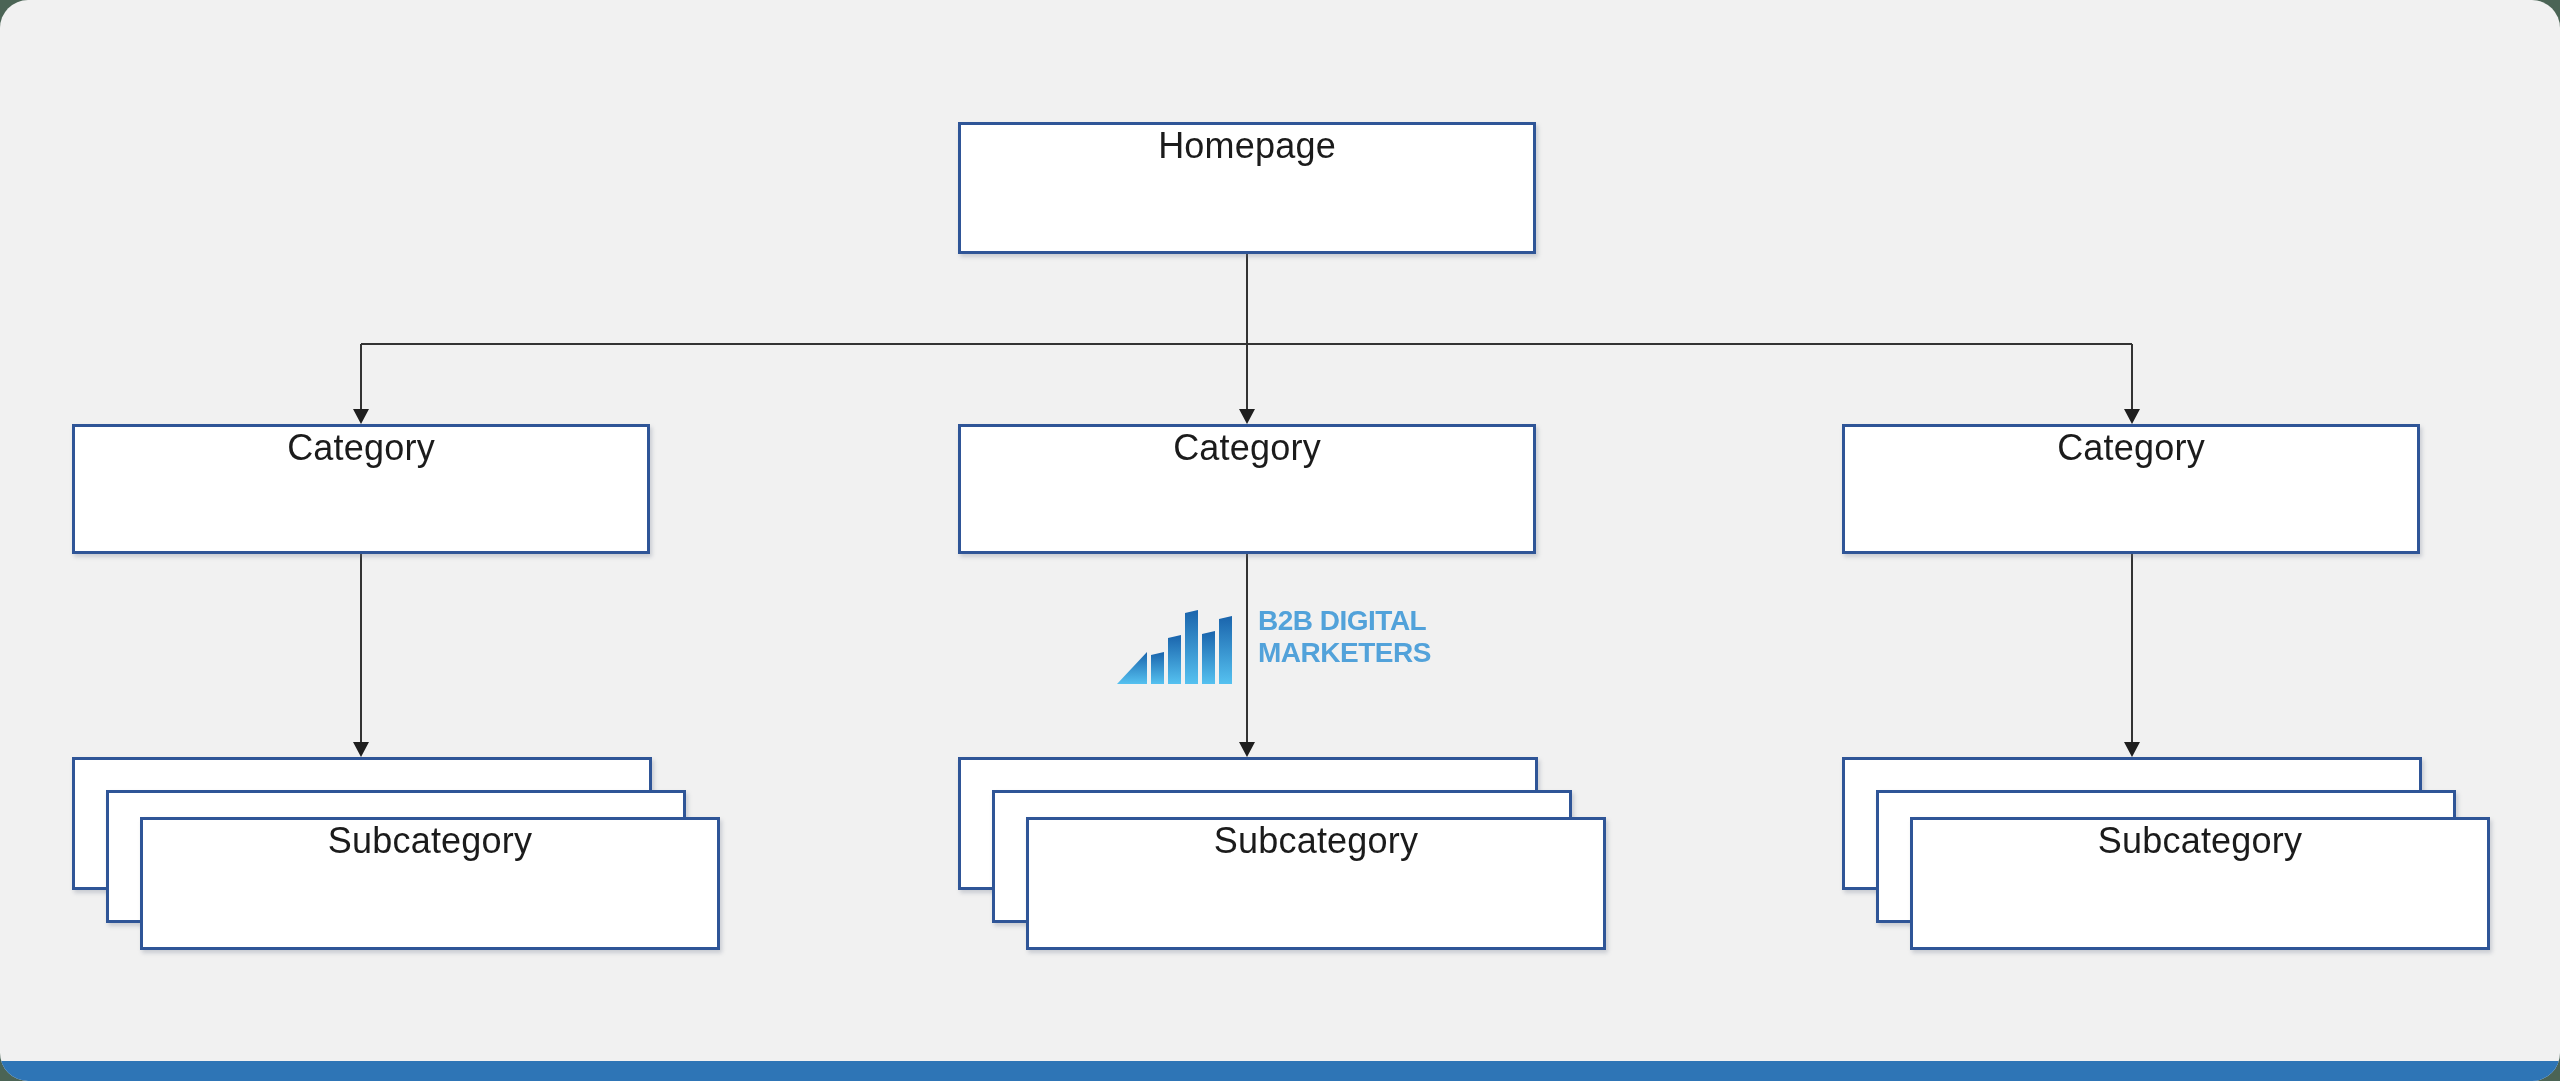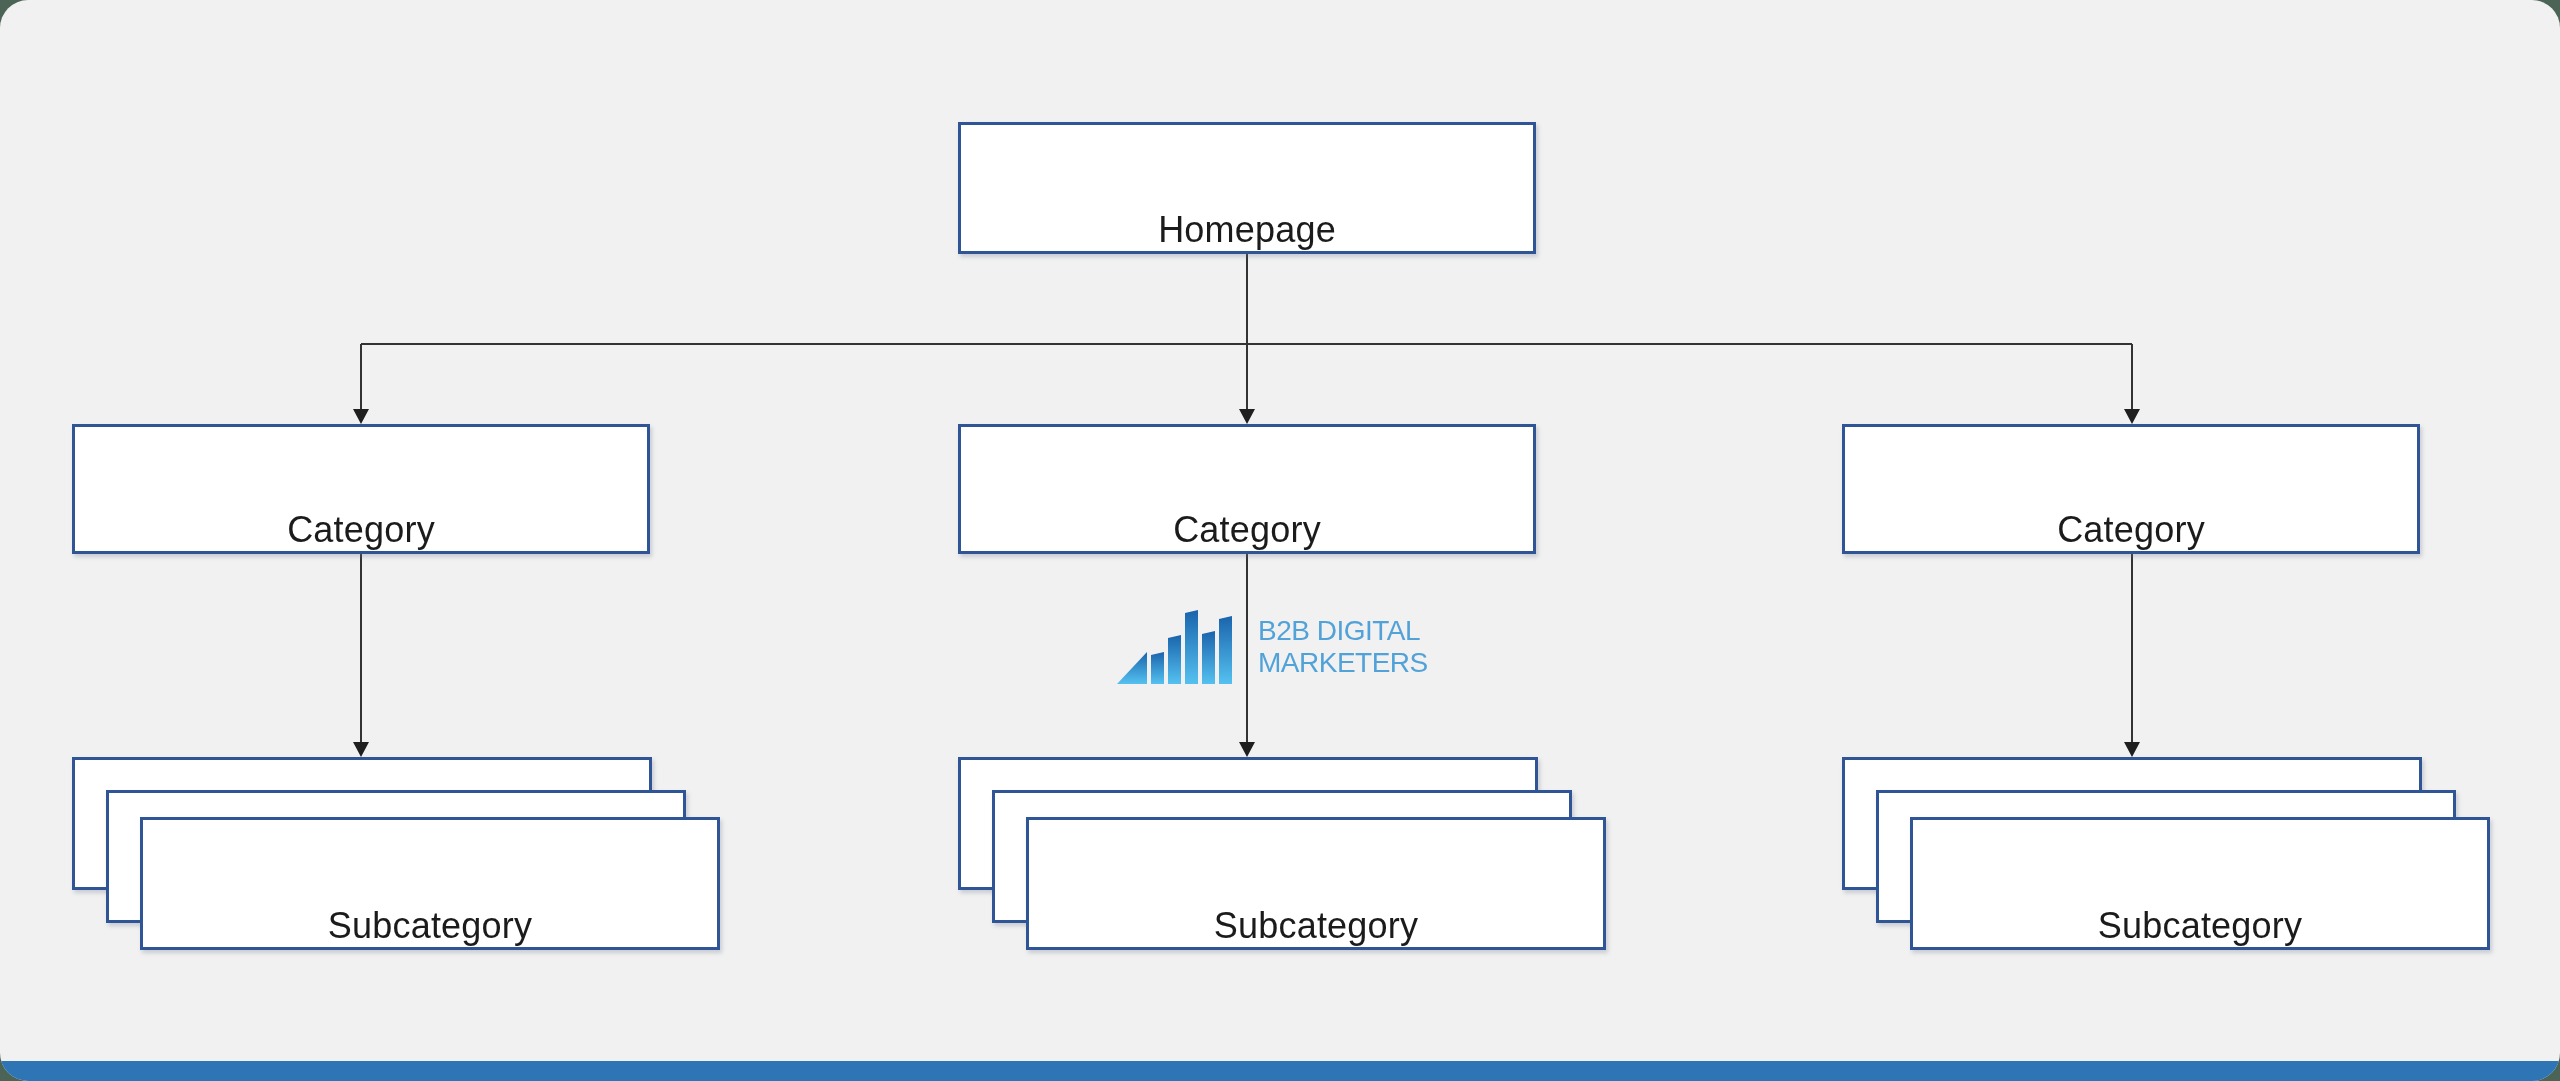--- a/index.html
+++ b/index.html
@@ -26,21 +26,21 @@
     background:var(--canvas-background);
     border-radius:28px;
     overflow:hidden;
   }
   .connector-layer{position:absolute;left:0;top:0;width:2560px;height:1081px;}
   .node{
     position:absolute;
     background:var(--box-fill);
     border:3px solid var(--box-border);
     box-sizing:border-box;
-    display:flex;align-items:flex-end;justify-content:center;
+    display:flex;align-items:flex-start;justify-content:center;
     box-shadow:2px 3px 4px rgba(110,120,140,0.30);
   }
   .node-label{
     font-size:36px;color:#1b1b1b;letter-spacing:0.2px;
     white-space:nowrap;
   }
   .homepage-node{left:958px;top:122px;width:578px;height:132px;}
   .category-node{top:424px;width:578px;height:130px;}
   .cat-0{left:72px;} .cat-1{left:958px;} .cat-2{left:1842px;}
   .stack-box{width:580px;height:133px;}
@@ -48,22 +48,22 @@
   .stack-0{left:72px;top:757px;} .stack-1{left:958px;top:757px;} .stack-2{left:1842px;top:757px;}
   .layer-back{left:0;top:0;position:absolute;}
   .layer-mid{left:34px;top:33px;position:absolute;}
   .layer-front{left:68px;top:60px;position:absolute;}
   .brand-logo{
     position:absolute;left:1117px;top:605px;width:330px;height:85px;
     display:flex;flex-direction:row;align-items:flex-start;
   }
   .logo-icon{width:122px;height:78px;margin-top:2px;}
   .logo-text{
-    margin-left:19px;margin-top:10px;
-    font-weight:normal;color:var(--logo-text);
+    margin-left:19px;margin-top:0;
+    font-weight:bold;color:var(--logo-text);
     font-size:28px;line-height:32px;letter-spacing:-0.5px;
     white-space:nowrap;
   }
   .bottom-bar{
     position:absolute;left:0;right:0;bottom:0;height:20px;
     background:var(--bottom-bar);
     border-radius:0 0 28px 28px;
   }
 </style>
 </head>

